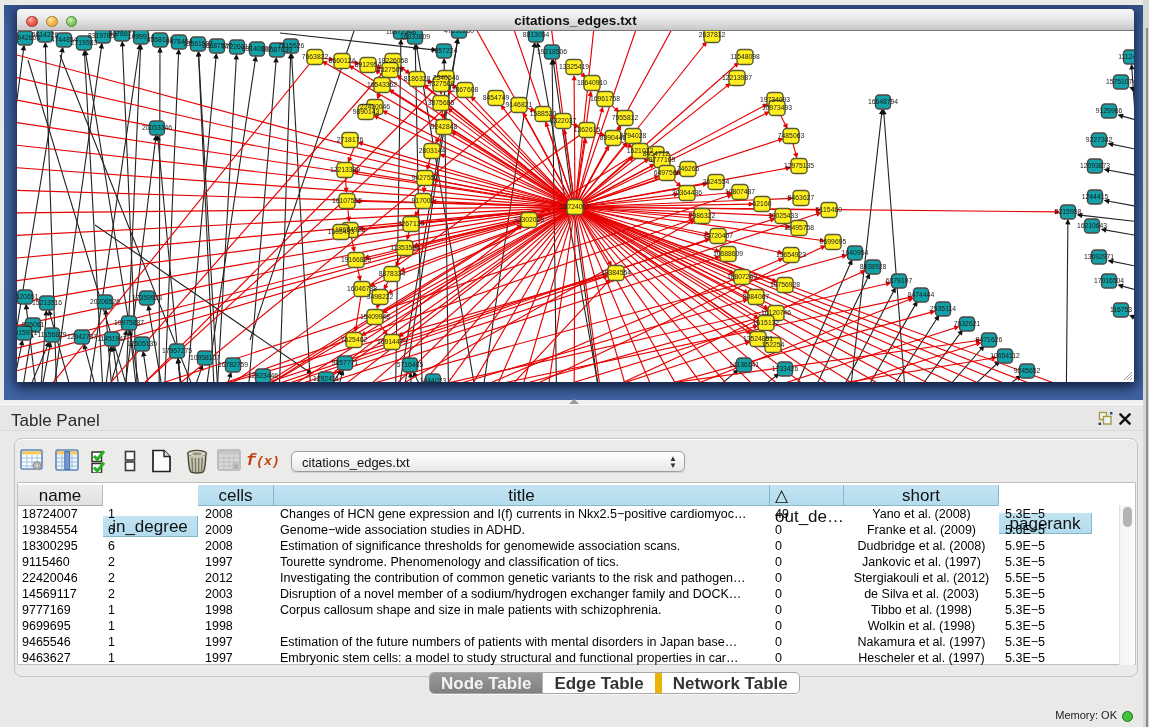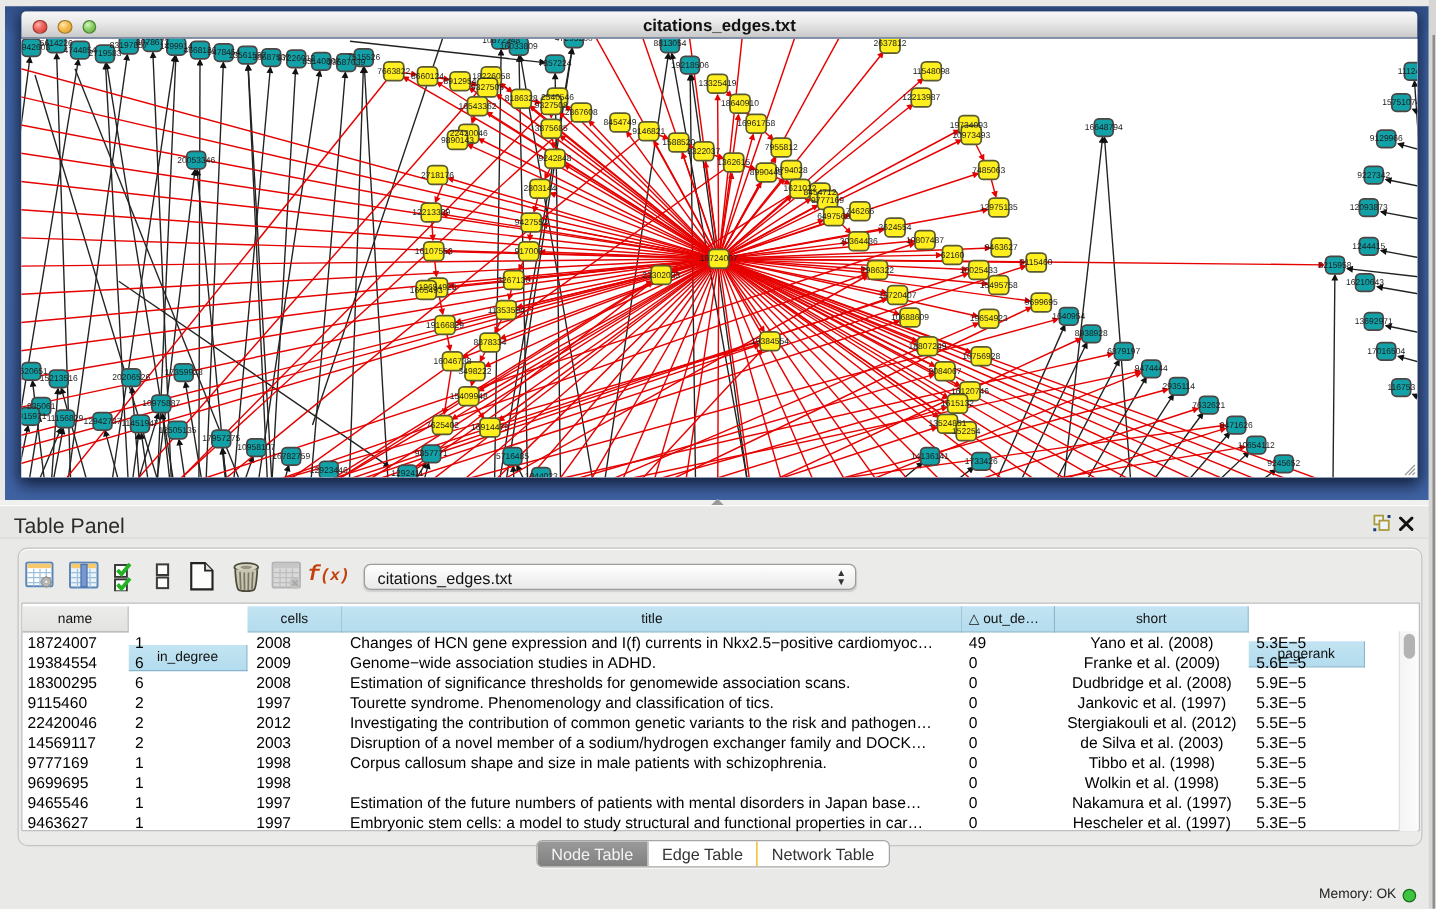--- a/index.html
+++ b/index.html
@@ -42,38 +42,38 @@
 #dd { position:absolute; left:291px; top:451px; width:394px; height:21px; border:1px solid #9c9c9c;
   border-radius:5.5px; background:linear-gradient(to bottom,#ffffff 0%,#f4f4f4 50%,#e8e8e8 100%);
   box-shadow:0 1px 1px rgba(0,0,0,.12); }
 #dd .txt { position:absolute; left:10px; top:3px; font-size:13px; color:#111; }
 #dd .steppers { position:absolute; right:7px; top:2.5px; font-size:8px; color:#333; line-height:7.5px; text-align:center; }
 
 
 #tablewrap { position:absolute; left:17px; top:482px; width:1119px; height:183px; background:#fff;
   border:1px solid #bfbfbf; border-radius:1px; }
 .th { position:absolute; top:485px; height:21px; background:linear-gradient(to bottom,#c3e4f2,#b3dcee);
-  border-right:1px solid #86b7cc; border-bottom:1px solid #86b7cc; font-size:11px; color:#111;
+  border-right:1px solid #86b7cc; border-bottom:1px solid #86b7cc; font-size:17px; color:#111;
   text-align:center; line-height:21px; }
 .th.gray { background:linear-gradient(to bottom,#ececeb,#e2e2e1); border-right:1px solid #b9b9b9; border-bottom:1px solid #a9a9a9; }
 #tbody { position:absolute; left:18px; top:506px; width:1101px; }
 .tr { position:relative; height:16px; font-size:12.5px; color:#000; white-space:nowrap; }
 .tr div { position:absolute; top:1px; }
 .c0 { left:4px; } .c1 { left:90px; } .c2 { left:187px; } .c3 { left:262px; }
 .c4 { left:757px; } .c5 { left:826px; width:155px; text-align:center; } .c6 { left:987px; }
 #vscroll { position:absolute; left:1119px; top:505px; width:15px; height:160px; background:linear-gradient(to right,#f4f4f4,#fbfbfb); border-left:1px solid #e0e0e0;}
 #vthumb { position:absolute; left:2.5px; top:2px; width:9px; height:20px; border-radius:5px; background:#b3b3b3; }
 
 
 #tabs { position:absolute; left:429px; top:672px; height:22px; display:flex;
   border:1px solid #a6a6a6; border-radius:5px; overflow:hidden; background:#fff;
   box-shadow:0 1px 0 rgba(255,255,255,.7); }
-.tab { font-size:13px; font-weight:400; color:#333; padding:0 11px; line-height:21px; }
+.tab { font-size:17px; font-weight:700; color:#333; padding:0 11px; line-height:21px; }
 .tab.sel { background:linear-gradient(to bottom,#9a9a9a,#808080); color:#f4f4f4; }
-.tab.mid { border-left:1px solid #b8b8b8; border-right:1px solid #eab308; }
+.tab.mid { border-left:1px solid #b8b8b8; border-right:7px solid #eab308; }
 
 
 #mem { position:absolute; right:32px; top:709px; font-size:11px; color:#222; }
 #memdot { position:absolute; right:16px; top:711px; width:11px; height:11px; border-radius:50%;
   background:#3ec43e; border:1px solid #1e6b1e; }
 
 
 #rstrip { position:absolute; right:0; top:0; width:6px; height:727px; background:#d6d6d5; }
 #rstrip .bar { position:absolute; left:2.5px; top:28px; width:2.5px; height:699px; background:#8d8d8c; }
 </style></head>

